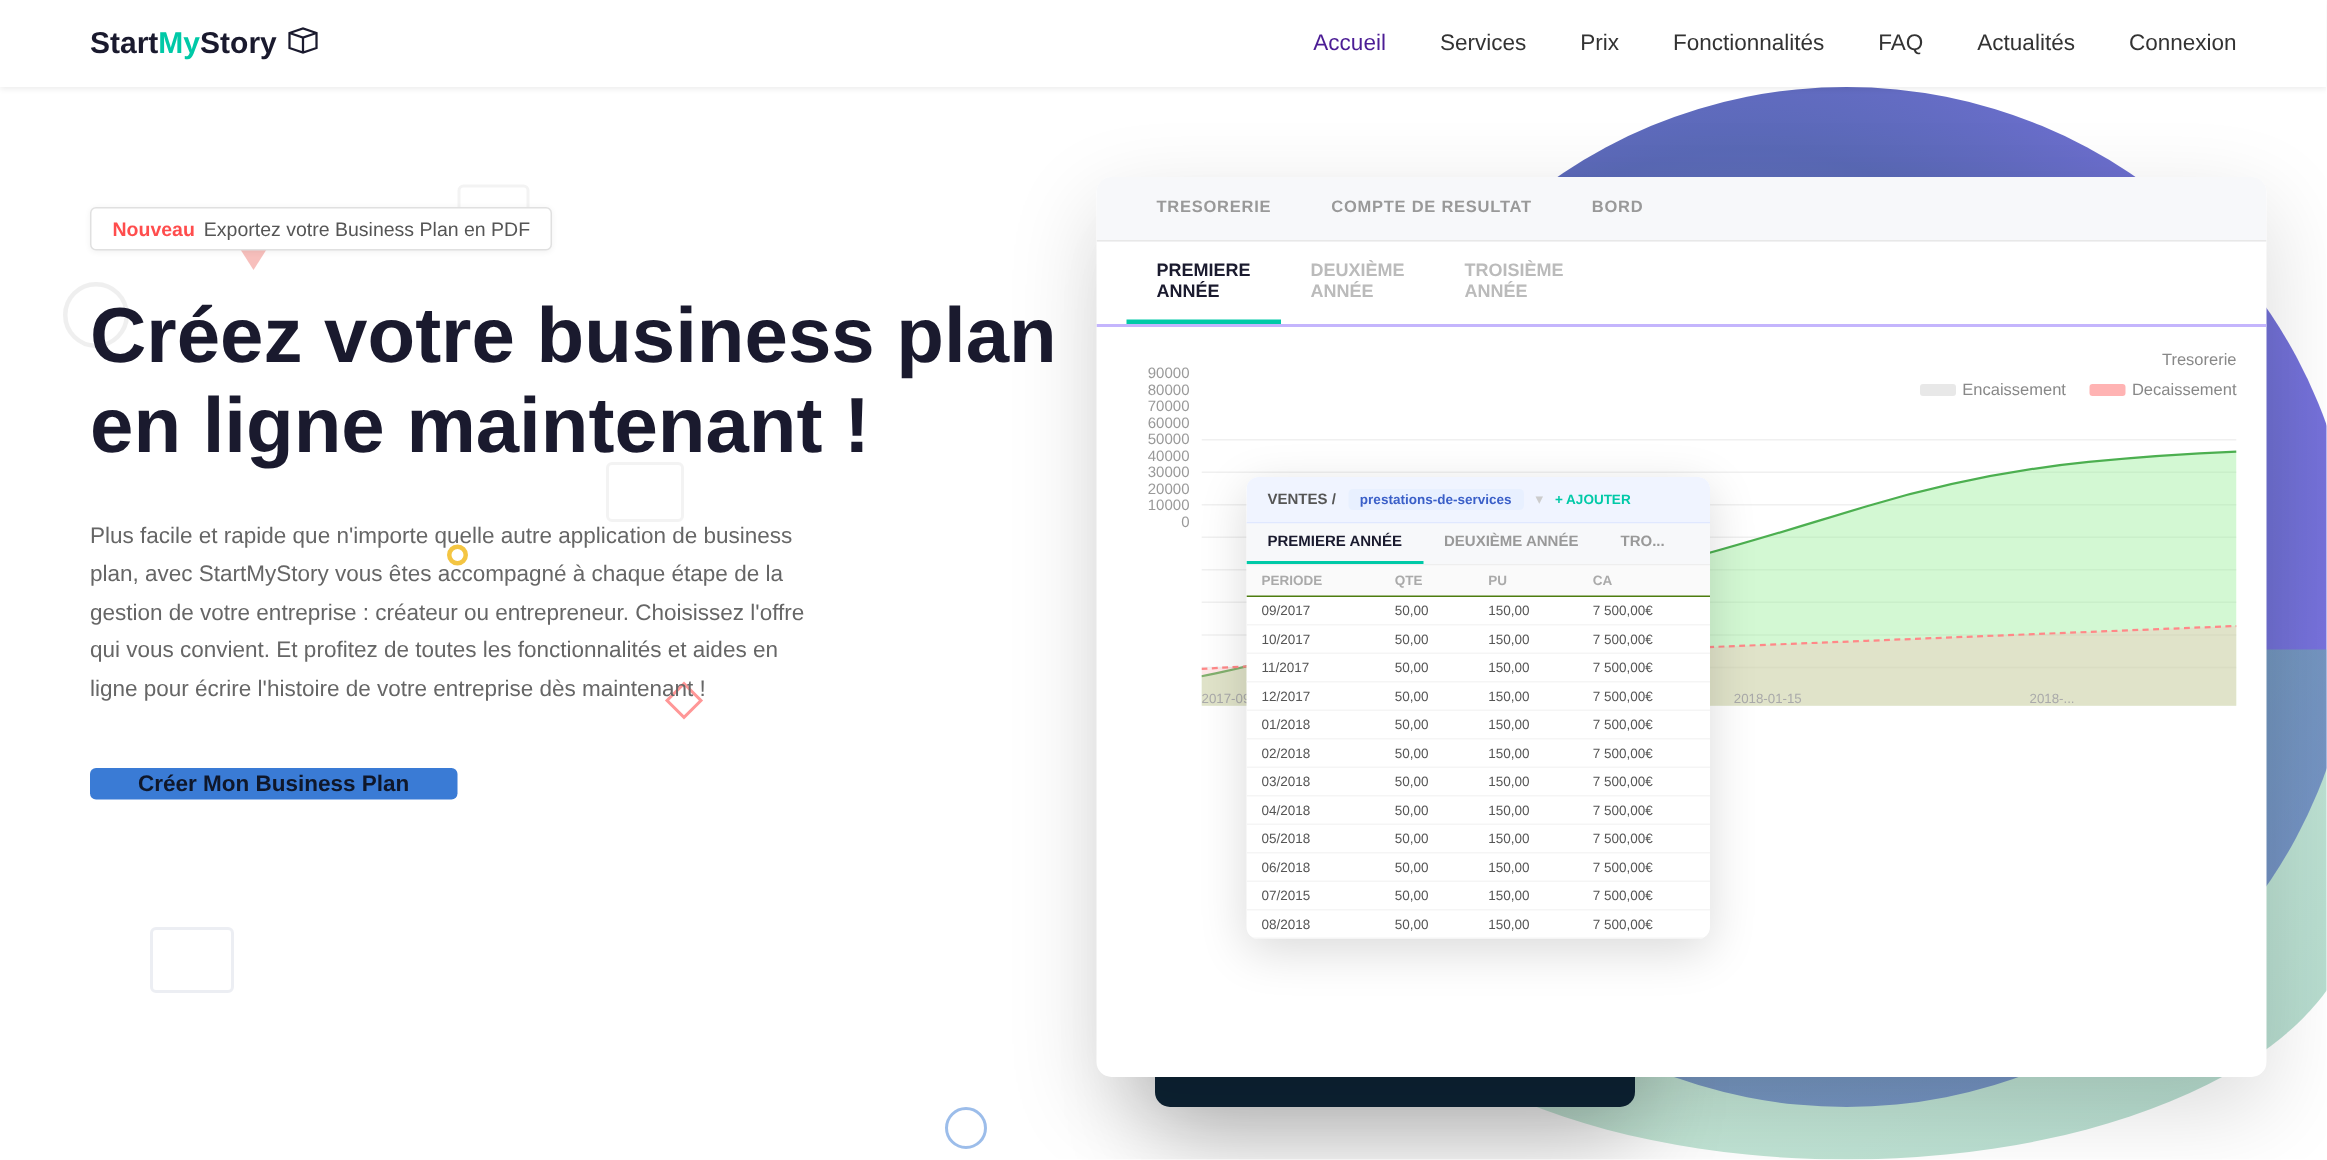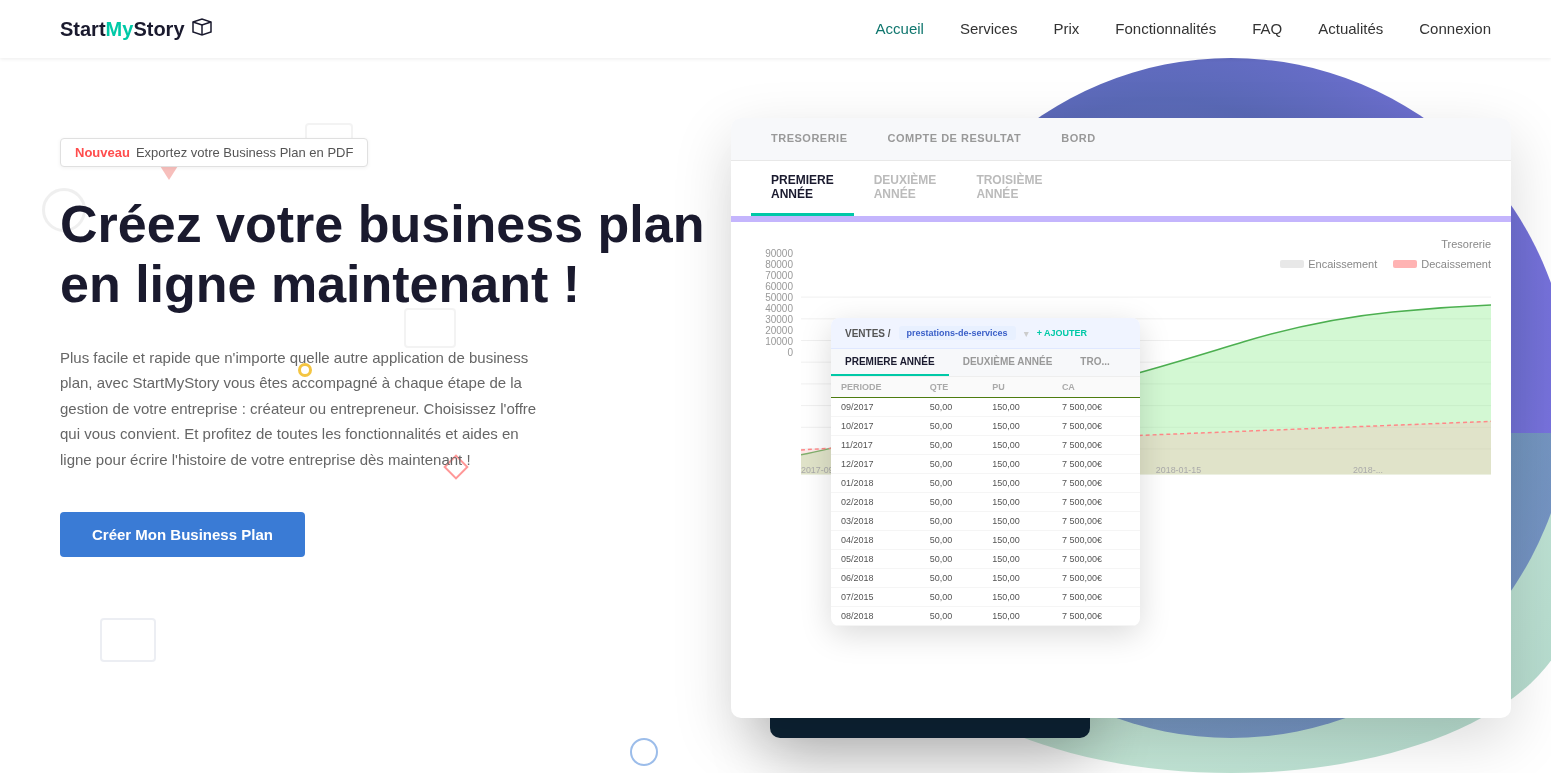--- a/index.html
+++ b/index.html
@@ -39,21 +39,21 @@
       list-style: none;
       gap: 36px;
       align-items: center;
     }
     nav ul li a {
       text-decoration: none;
       color: #333;
       font-size: 15px;
       font-weight: 500;
     }
-    nav ul li a.active { color: #0f766e; }
+    nav ul li a.active { color: #4c1d95; }
     nav ul li a.connexion { color: #333; }
 
     
     .hero {
       display: flex;
       position: relative;
       padding: 40px 60px 0 60px;
       min-height: 715px;
       overflow: hidden;
     }
@@ -96,24 +96,24 @@
       font-size: 15px;
       color: #666;
       line-height: 1.7;
       max-width: 490px;
       margin-bottom: 40px;
     }
 
     .cta-button {
       display: inline-block;
       background: #3a7bd5;
-      color: #ffffff;
+      color: #0f172a;
       font-size: 15px;
       font-weight: 600;
-      padding: 14px 32px;
+      padding: 2px 32px;
       border-radius: 4px;
       text-decoration: none;
       border: none;
       cursor: pointer;
     }
 
     
     .deco-triangle {
       position: absolute;
       left: 155px;
@@ -320,21 +320,21 @@
       font-weight: 600;
       letter-spacing: 0.5px;
       color: #999;
       cursor: pointer;
       border-bottom: 2px solid transparent;
     }
 
     .finance-years {
       display: flex;
       padding: 0 20px;
-      border-bottom: 6px solid #c4b5fd;
+      border-bottom: 2px solid #c4b5fd;
     }
     .finance-year {
       padding: 12px 20px;
       font-size: 12px;
       font-weight: 600;
       color: #bbb;
       cursor: pointer;
     }
     .finance-year.active {
       color: #1a1a2e;

